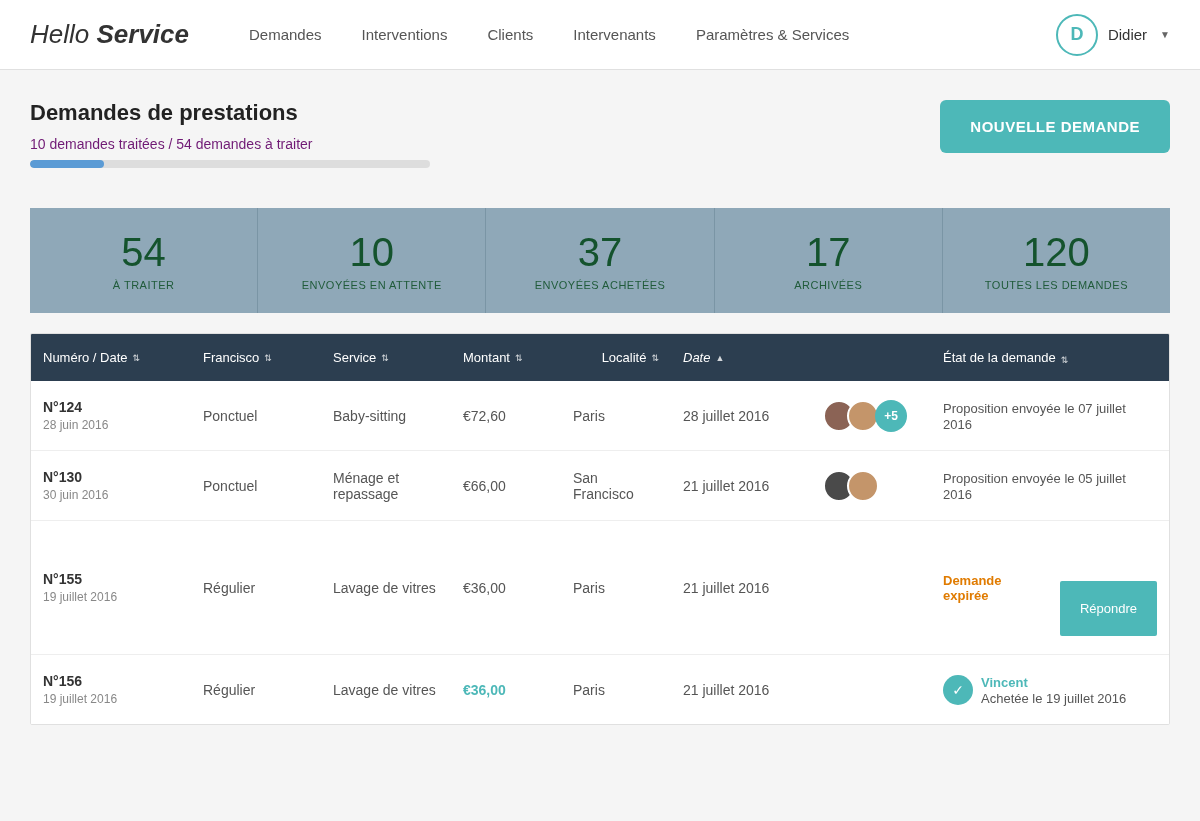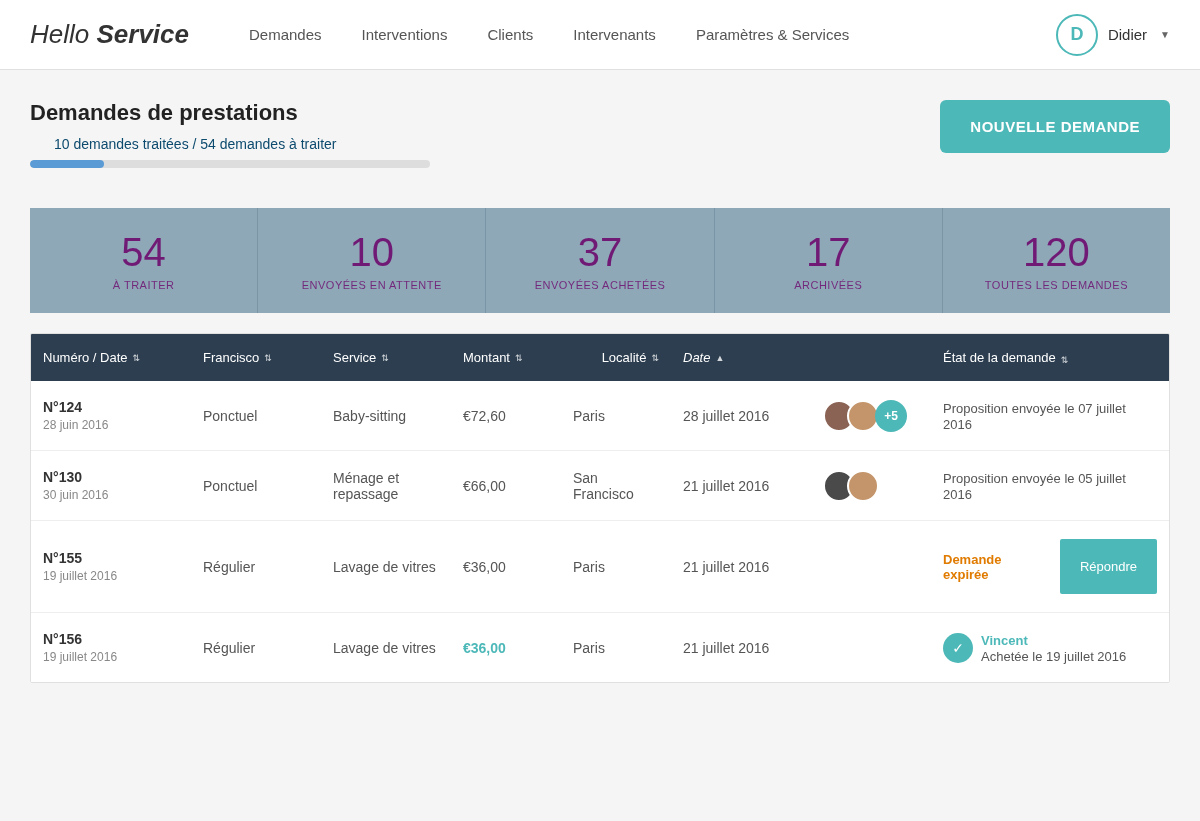--- a/index.html
+++ b/index.html
@@ -73,23 +73,22 @@
       font-weight: bold;
       margin-bottom: 10px;
       color: #222;
     }
 
     .progress-section {
       margin-bottom: 20px;
     }
     .progress-label {
       font-size: 14px;
-      color: #0c4a6e;
+      color: #701a75;
       margin-bottom: 8px;
-      margin-left: 24px;
     }
     .progress-bar-container {
       width: 400px;
       height: 8px;
       background: #ddd;
       border-radius: 4px;
       overflow: hidden;
     }
     .progress-bar-fill {
       height: 100%;
@@ -121,21 +120,21 @@
 
     
     .stat-cards {
       display: flex;
       gap: 0;
       margin-bottom: 20px;
     }
     .stat-card {
       flex: 1;
       background: #8fa8b8;
-      color: #701a75;
+      color: #14532d;
       padding: 22px 10px;
       text-align: center;
       border-right: 1px solid #7a95a5;
     }
     .stat-card:last-child { border-right: none; }
     .stat-card .stat-number {
       font-size: 40px;
       font-weight: 300;
       display: block;
       line-height: 1.1;
@@ -259,20 +258,21 @@
 
     .btn-repondre {
       background: #4db8b8;
       color: #fff;
       border: none;
       padding: 20px 20px;
       font-size: 13px;
       cursor: pointer;
       border-radius: 2px;
       white-space: nowrap;
+      margin-top: 42px;
     }
 
     .check-circle {
       width: 30px;
       height: 30px;
       border-radius: 50%;
       background: #4db8b8;
       display: inline-flex;
       align-items: center;
       justify-content: center;

